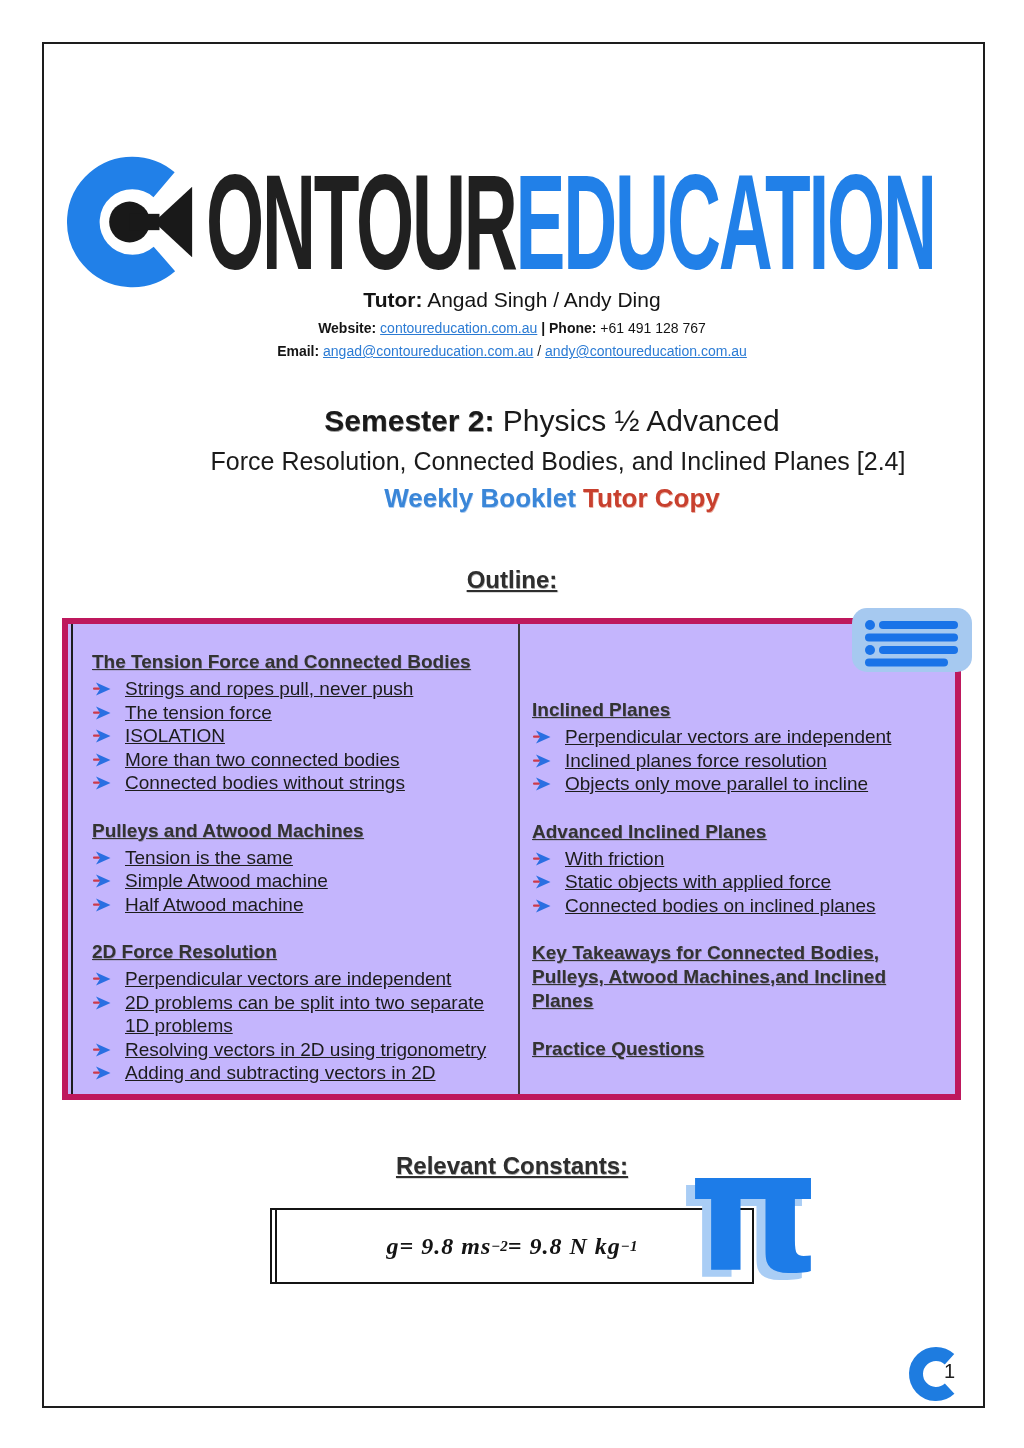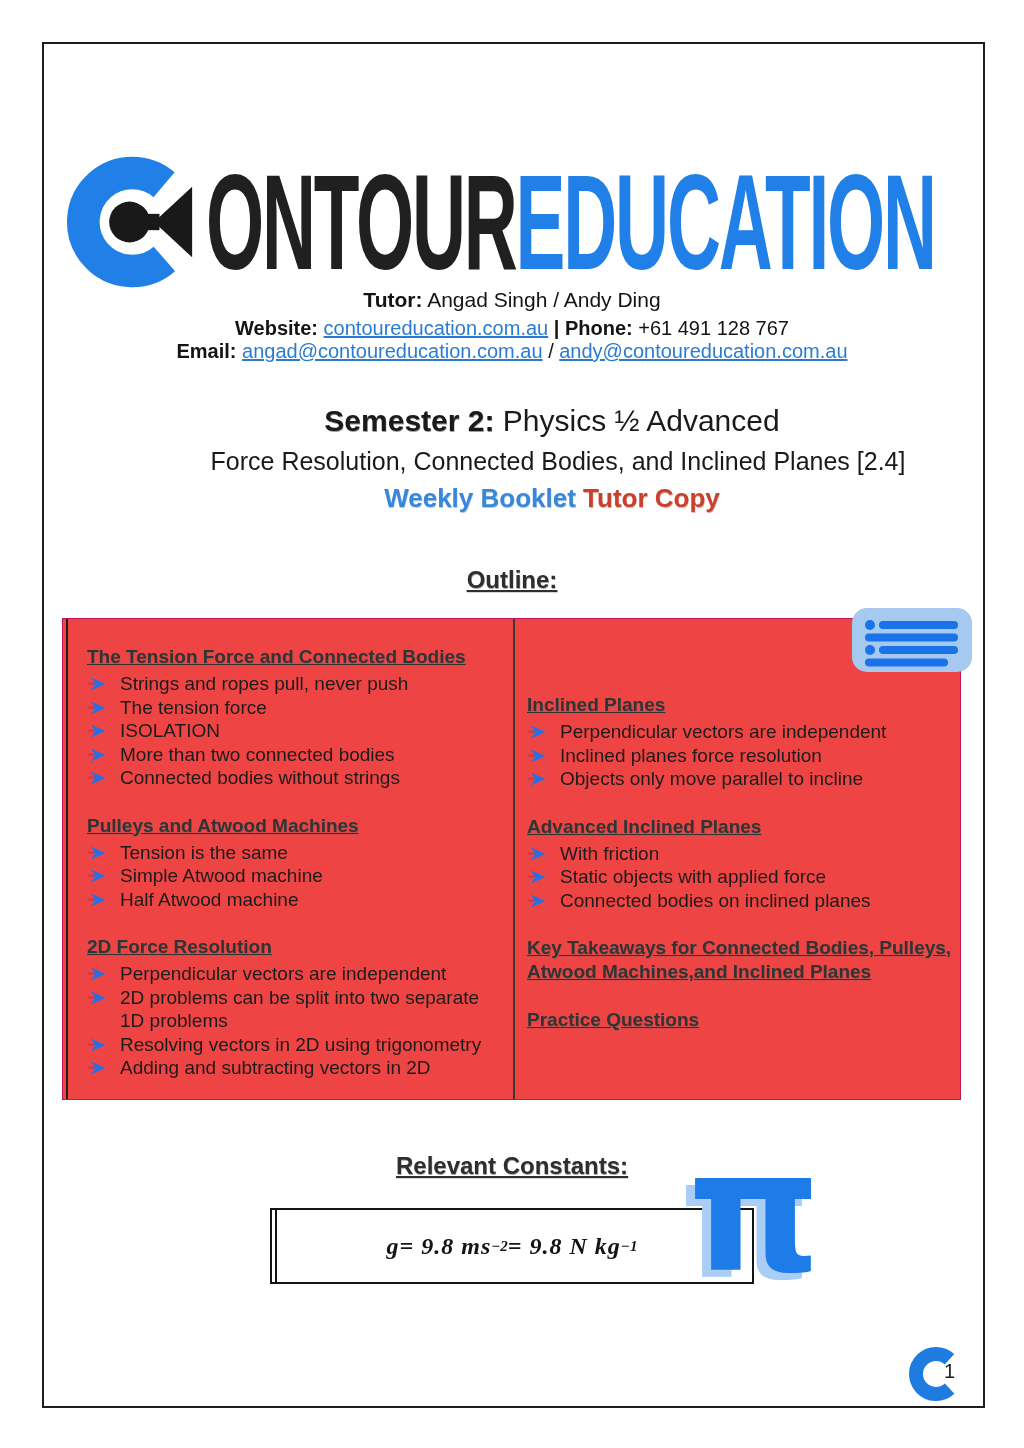--- a/index.html
+++ b/index.html
@@ -19,21 +19,21 @@
     display:flex; align-items:center; white-space:nowrap;
     font-weight:bold; font-size:136px; letter-spacing:-4px;
     transform:scaleX(0.55); transform-origin:left center;
   }
   .logo-text .lt-black { color:#202020; }
   .logo-text .lt-blue  { color:#2180e8; }
 
   
   .contact { position:absolute; top:288px; left:0; width:100%; text-align:center; }
   .contact .l1 { font-size:21px; margin-bottom:5px; color:#141414; }
-  .contact .l2, .contact .l3 { font-size:20px; line-height:23px; color:#141414; }
+  .contact .l2, .contact .l3 { font-size:14px; line-height:23px; color:#141414; }
   .contact b { font-weight:bold; }
   .link { color:#2b7bd4; text-decoration:underline; cursor:pointer; }
 
   
   .titles { position:absolute; top:404px; left:0; width:100%; text-align:center;padding-left:40px; }
   .t1 { font-size:30px; color:#1a1a1a; }
   .t1 .strong { font-weight:bold; text-shadow:0.5px 0.5px 0 rgba(60,60,60,0.5); }
   .t2 { font-size:25px; margin-top:9px; color:#1a1a1a;margin-left:12px; }
   .t3 { font-size:26px; font-weight:bold; margin-top:7px; }
   .t3 .blue { color:#3a86d8; text-shadow:0.5px 0.5px 0 rgba(120,170,230,0.6); }
@@ -41,21 +41,21 @@
 
   
   .outline-heading {
     position:absolute; top:566px; left:0; width:100%; text-align:center;
     font-size:24px; font-weight:bold; color:#2e2e2e;
   }
   .outline-heading span { text-decoration:underline; text-shadow:0.5px 0.5px 0 rgba(90,90,90,0.5);margin-top:36px; }
 
   .outline-box {
     position:absolute; left:62px; top:618px; width:899px; height:482px;
-    border:1px solid #be185d; display:flex; box-sizing:border-box; background:#ef4444;
+    border:6px solid #be185d; display:flex; box-sizing:border-box; background:#c4b5fd;text-decoration:underline;
   }
   .outline-box::before {
     content:""; position:absolute; left:3px; top:0; bottom:0; width:2px; background:#1d1d1d;
   }
   .col-left  { width:452px; border-right:2px solid #3a3a3a; padding:26px 16px 0 24px; box-sizing:border-box; }
   .col-right { flex:1; padding:74px 4px 0 12px; box-sizing:border-box; }
 
   .section { margin-bottom:24px; }
   .sec-title {
     font-weight:bold; text-decoration:underline; font-size:19px; line-height:24px;

